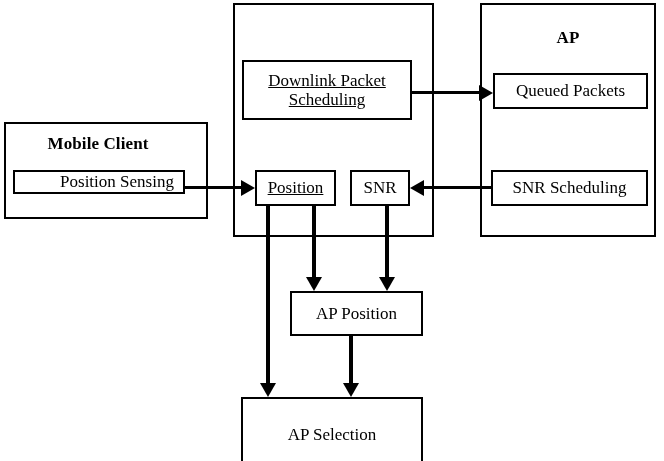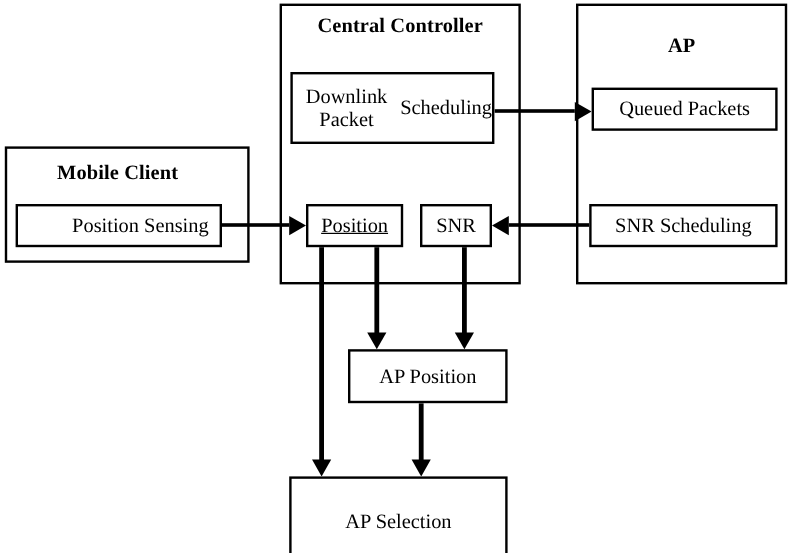--- a/index.html
+++ b/index.html
@@ -74,28 +74,27 @@
   }
 </style>
 </head>
 <body>
 
 <div id="canvas">
 
   <div class="group-box" style="left:4px; top:122px; width:204px; height:97px;"></div>
   <div class="group-title" style="left:4px; top:134px; width:188px;">Mobile Client</div>
 
-  <div class="node-box" style="left:13px; top:170px; width:172px; height:36px;padding-left:36px;">
+  <div class="node-box" style="left:13px; top:170px; width:172px; height:24px;padding-left:36px;">
     <span>Position Sensing</span>
   </div>
 
   <div class="group-box" style="left:233px; top:3px; width:201px; height:234px;"></div>
-  <div class="group-title" style="left:233px; top:12px; width:201px;">Central Controller</div>
 
-  <div class="node-box" style="left:242px; top:60px; width:170px; height:60px; flex-direction:row;">
+  <div class="node-box" style="left:242px; top:60px; width:170px; height:60px; flex-direction:column;text-decoration:underline;">
     <span>Downlink Packet</span>
     <span>Scheduling</span>
   </div>
 
   <div class="node-box" style="left:255px; top:170px; width:81px; height:36px;text-decoration:underline;">
     <span>Position</span>
   </div>
 
   <div class="node-box" style="left:350px; top:170px; width:60px; height:36px;">
     <span>SNR</span>

